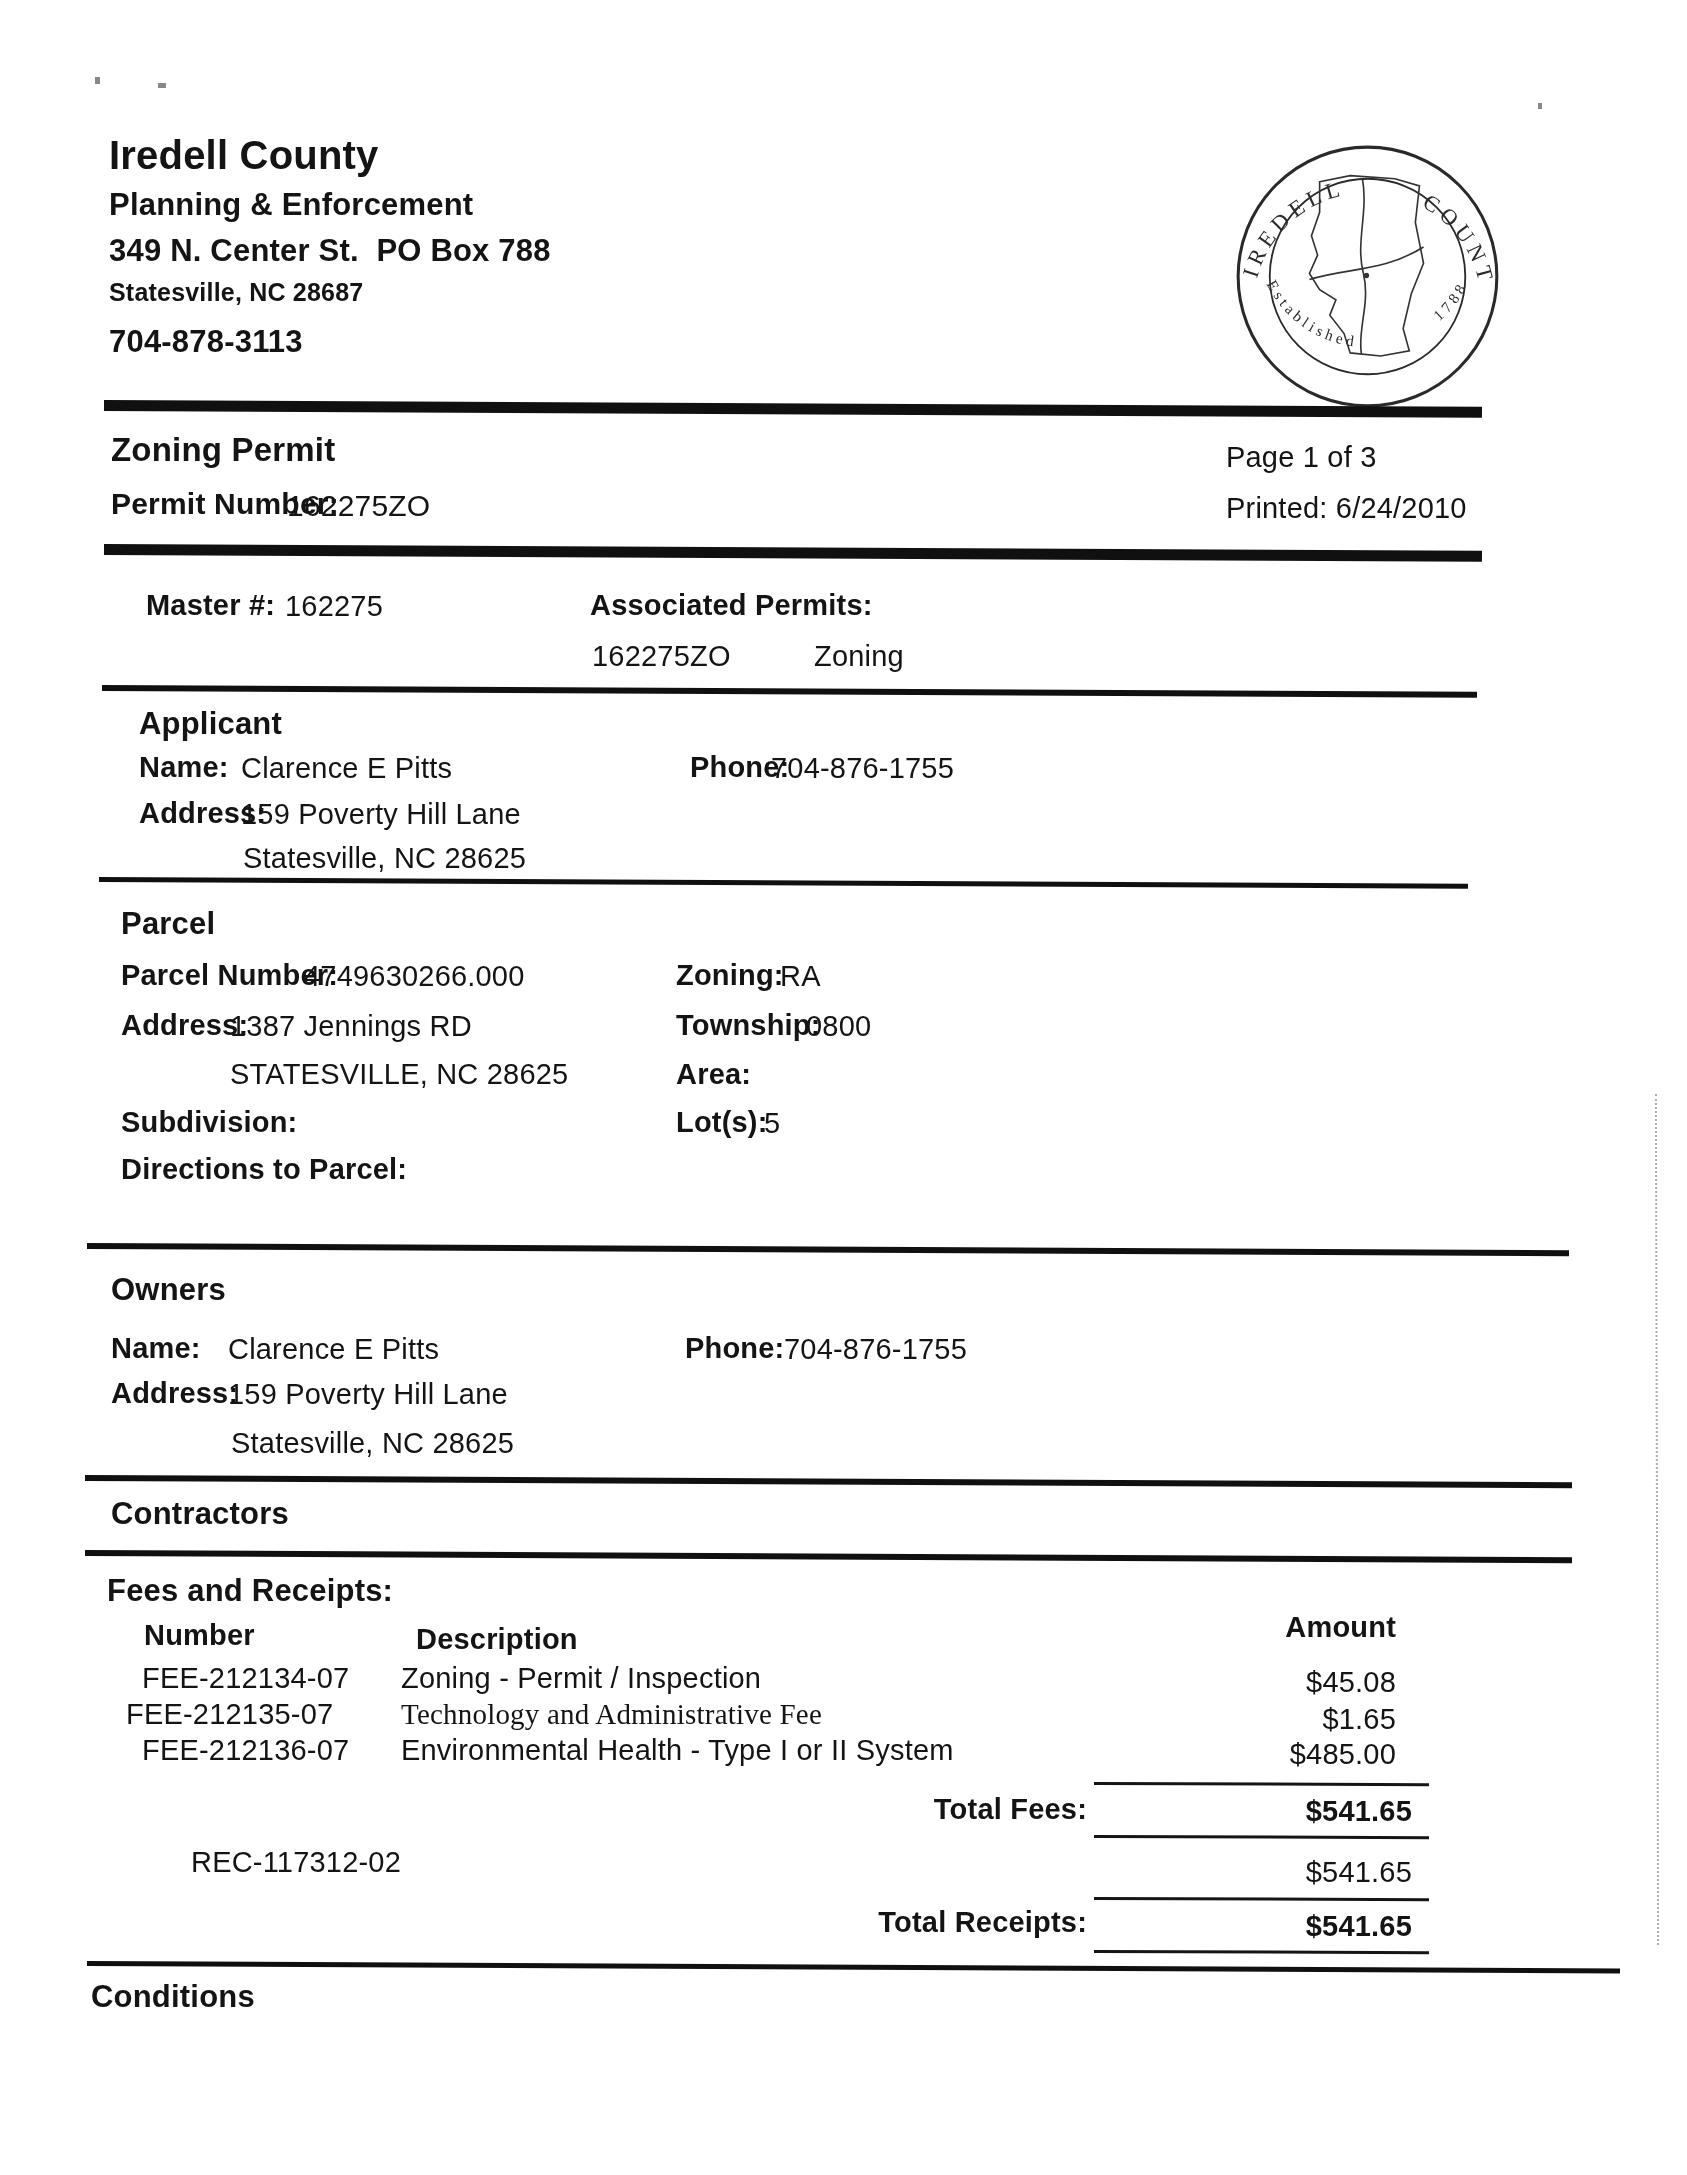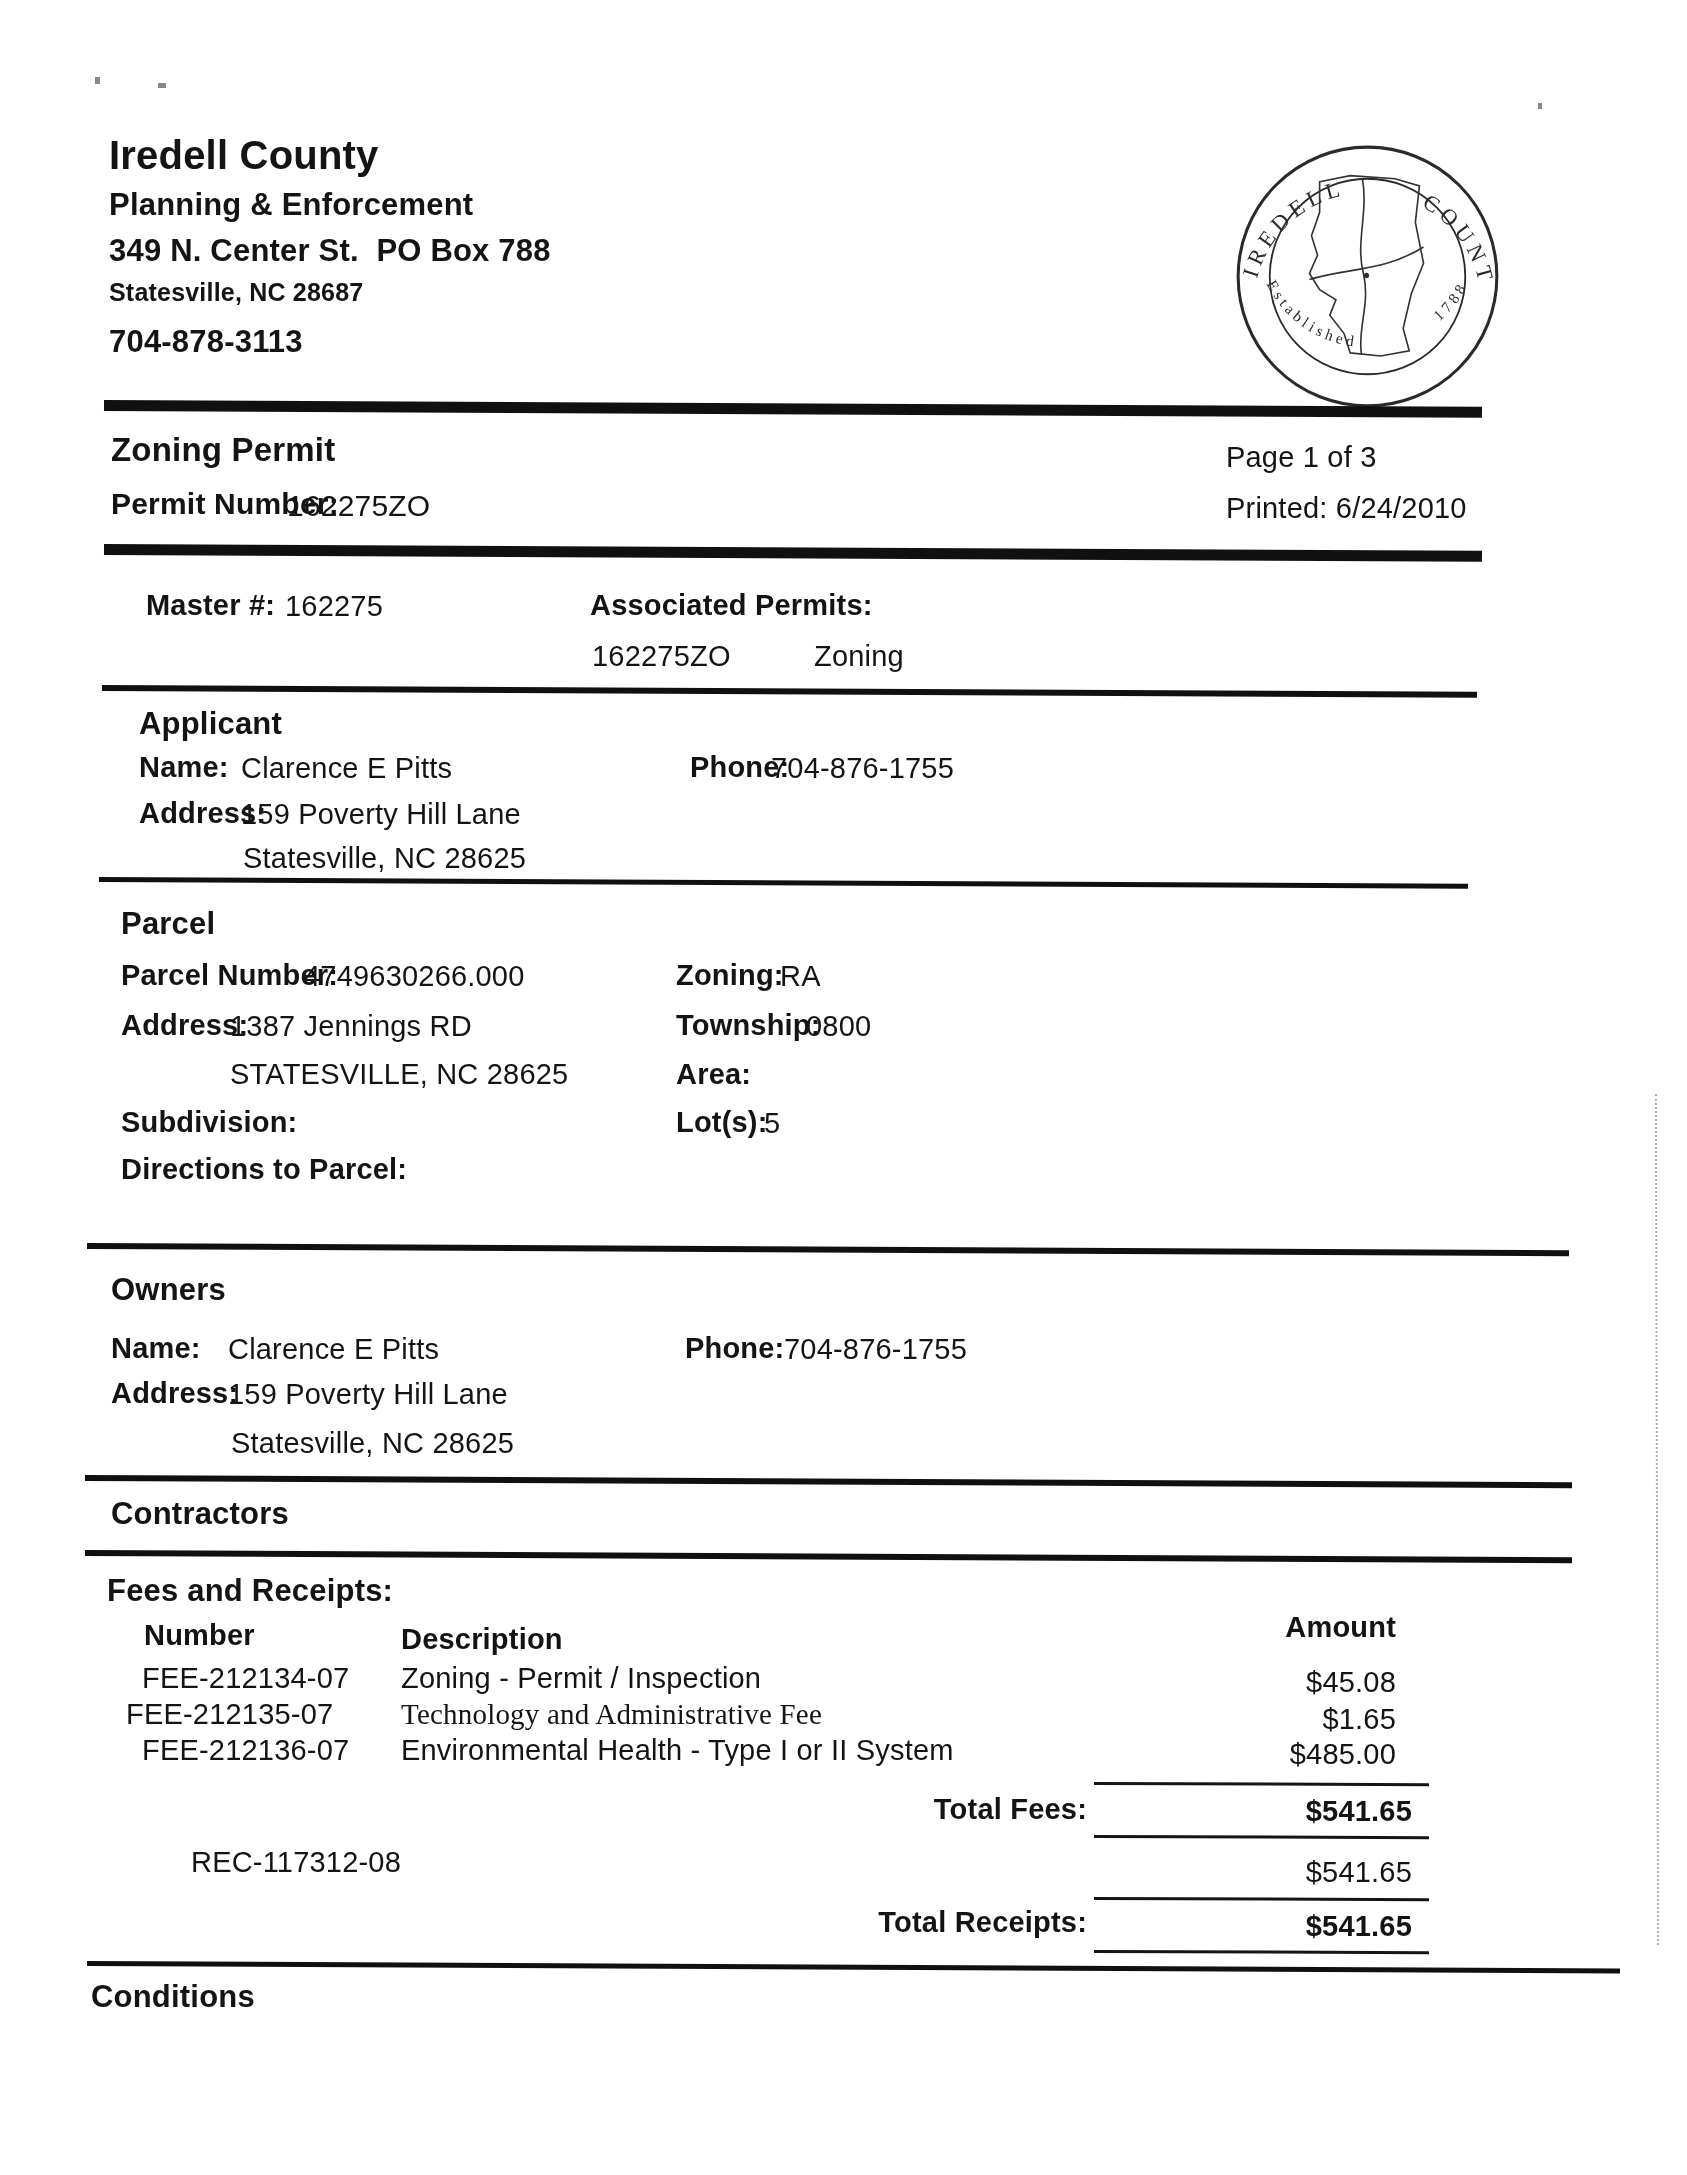--- a/index.html
+++ b/index.html
@@ -145,21 +145,21 @@
   <div class="t" style="left:231px;top:1428px;">Statesville, NC 28625</div>
 
   <div class="rule" style="left:85px;top:1475px;width:1487px;height:6px;"></div>
 
   <div class="t b" style="left:111px;top:1497px;font-size:31px;">Contractors</div>
 
   <div class="rule" style="left:85px;top:1550px;width:1487px;height:6px;"></div>
 
   <div class="t b" style="left:107px;top:1574px;font-size:31px;">Fees and Receipts:</div>
   <div class="t b" style="left:144px;top:1620px;">Number</div>
-  <div class="t b" style="left:401px;top:1624px;">Description</div>
+  <div class="t b" style="left:416px;top:1624px;">Description</div>
   <div class="t b right" style="left:1099px;top:1612px;width:297px;">Amount</div>
 
   <div>
     <div class="t" style="left:142px;top:1663px;">FEE-212134-07</div>
     <div class="t" style="left:401px;top:1663px;">Zoning - Permit / Inspection</div>
     <div class="t right" style="left:1099px;top:1667px;width:297px;">$45.08</div>
   </div>
   <div>
     <div class="t" style="left:126px;top:1699px;">FEE-212135-07</div>
     <div class="t" style="left:401px;top:1699px;font-family:Liberation Serif, serif;">Technology and Administrative Fee</div>
@@ -169,21 +169,21 @@
     <div class="t" style="left:142px;top:1735px;">FEE-212136-07</div>
     <div class="t" style="left:401px;top:1735px;">Environmental Health - Type I or II System</div>
     <div class="t right" style="left:1099px;top:1739px;width:297px;">$485.00</div>
   </div>
 
   <div class="shortline" style="left:1094px;top:1782px;width:335px;"></div>
   <div class="t b right" style="left:790px;top:1794px;width:297px;">Total Fees:</div>
   <div class="t b right" style="left:1115px;top:1796px;width:297px;">$541.65</div>
   <div class="shortline" style="left:1094px;top:1835px;width:335px;"></div>
 
-  <div class="t" style="left:191px;top:1847px;">REC-117312-08</div>
+  <div class="t" style="left:191px;top:1847px;">REC-117312-02</div>
   <div class="t right" style="left:1115px;top:1857px;width:297px;">$541.65</div>
   <div class="shortline" style="left:1094px;top:1897px;width:335px;"></div>
 
   <div class="t b right" style="left:790px;top:1907px;width:297px;">Total Receipts:</div>
   <div class="t b right" style="left:1115px;top:1911px;width:297px;">$541.65</div>
   <div class="shortline" style="left:1094px;top:1950px;width:335px;"></div>
 
   <div class="rule" style="left:87px;top:1961px;width:1533px;height:5px;"></div>
 
   <div class="t b" style="left:91px;top:1980px;font-size:31px;">Conditions</div>

